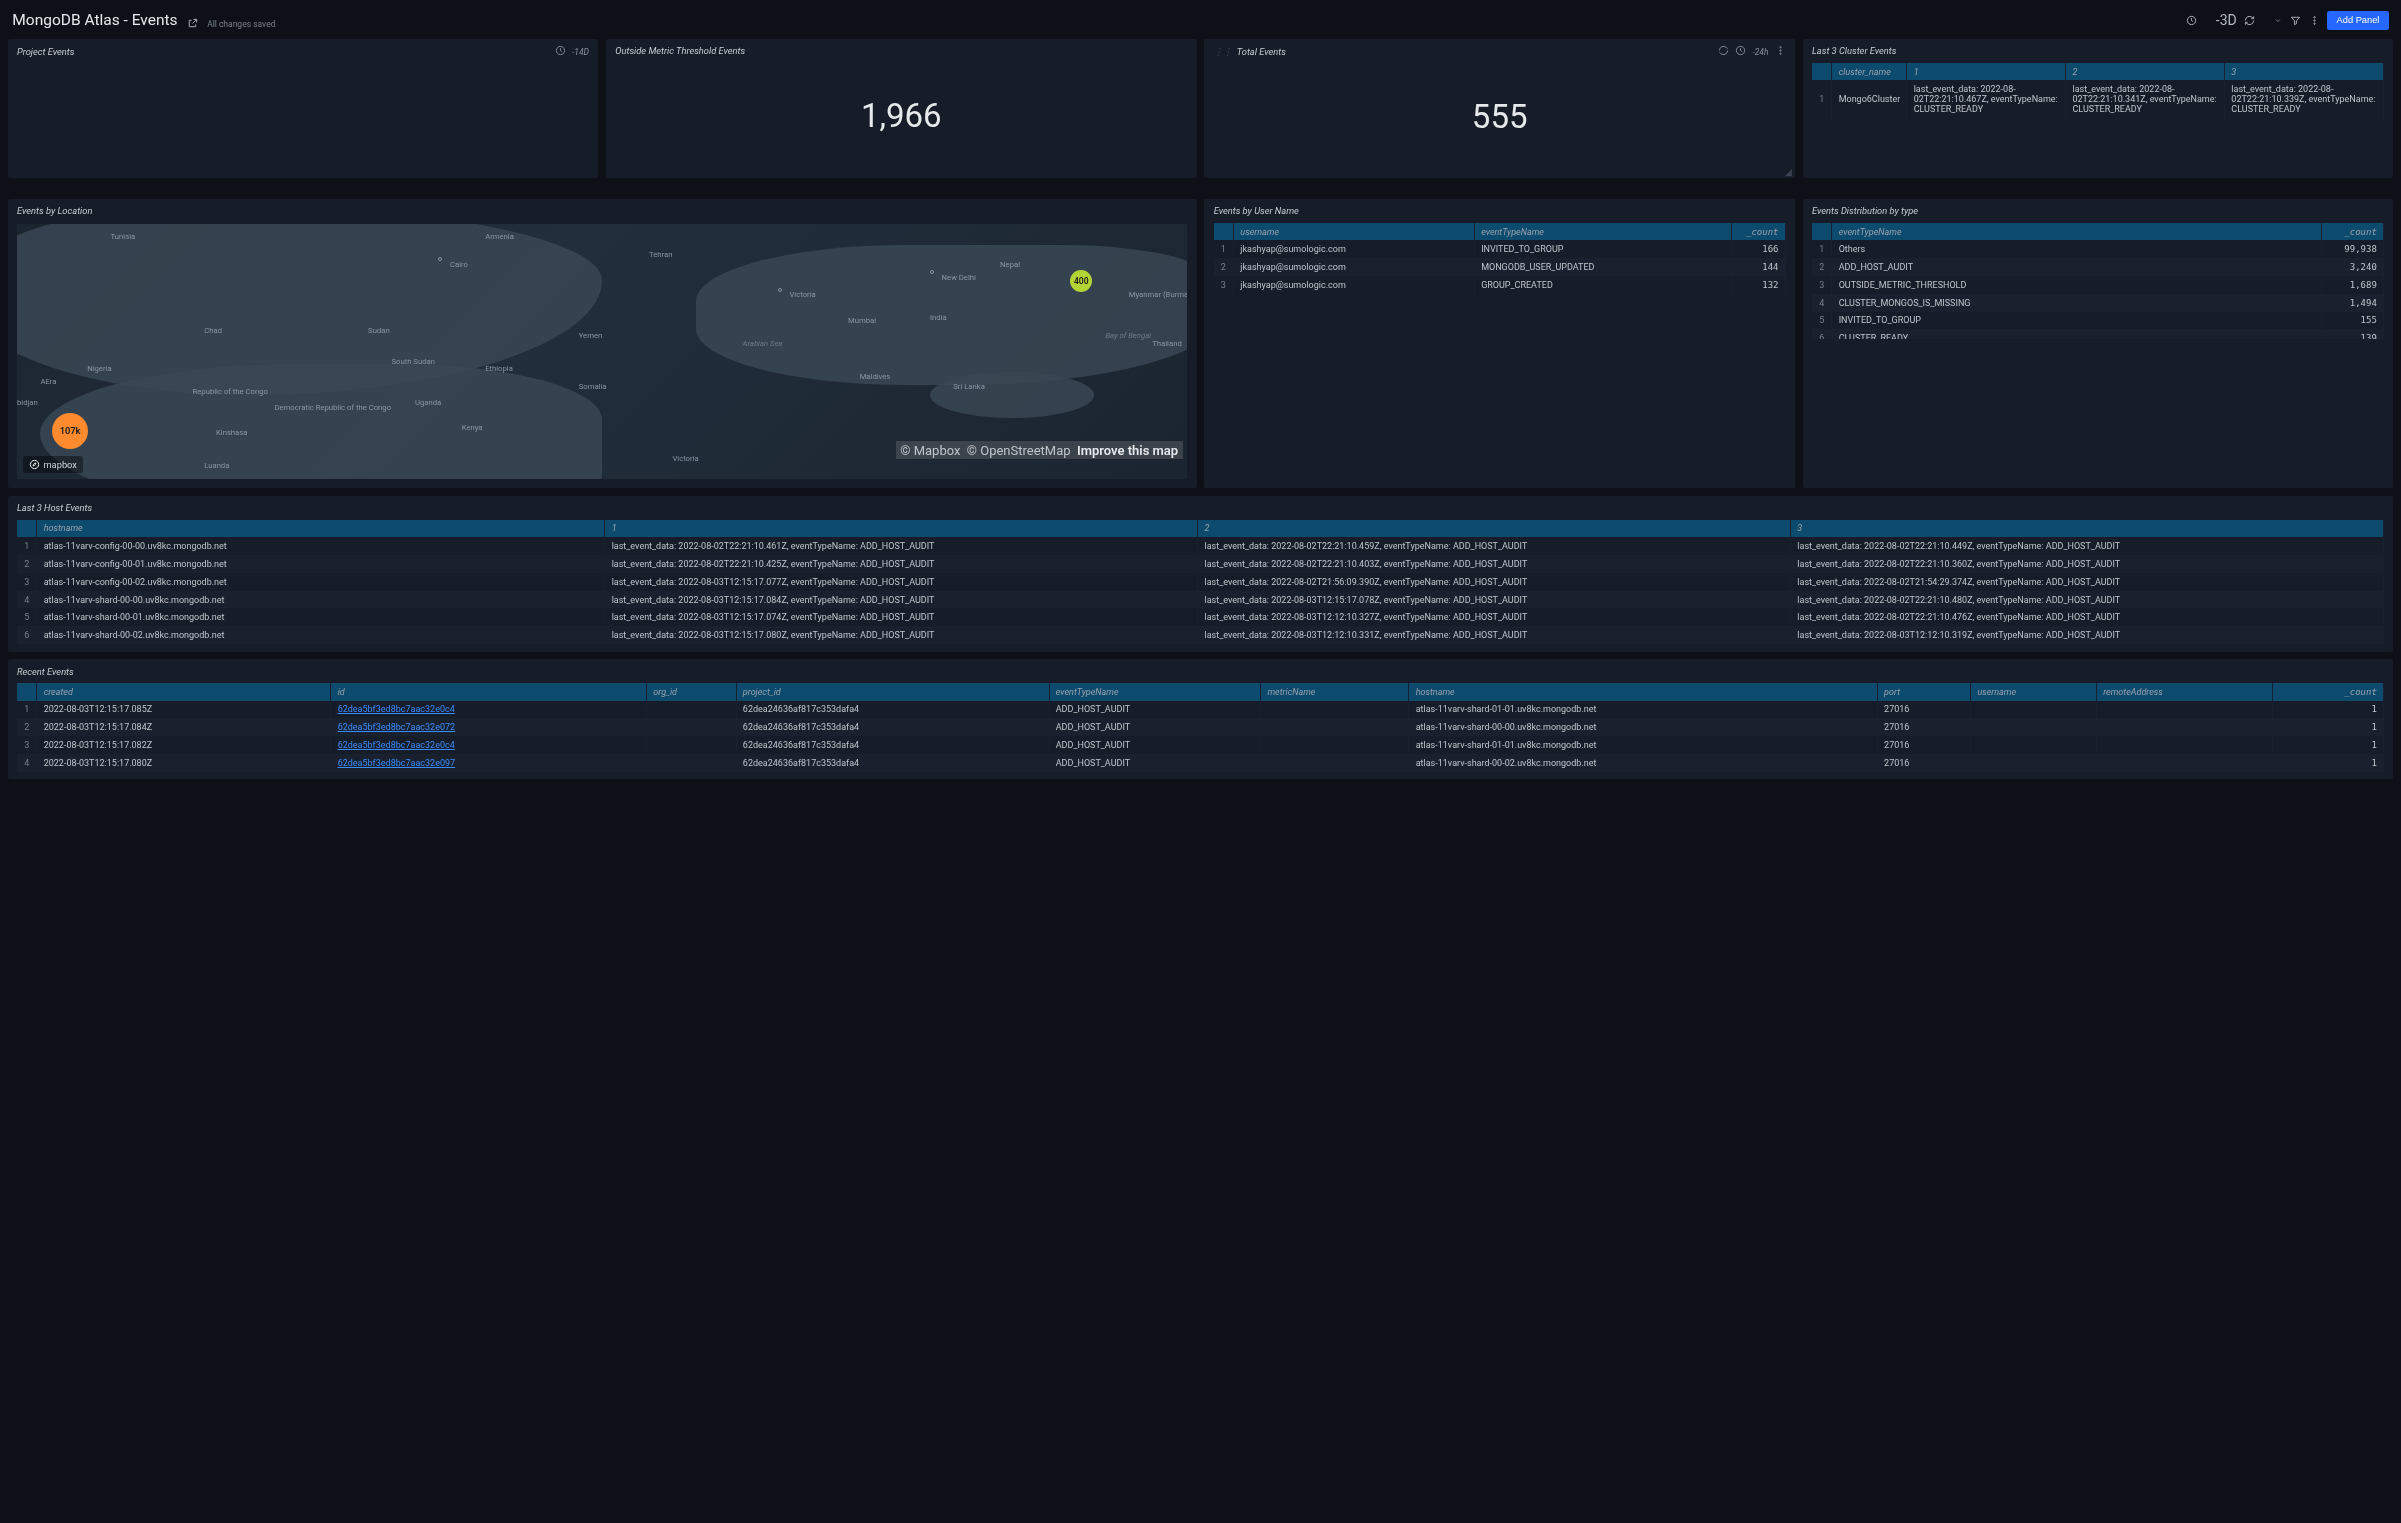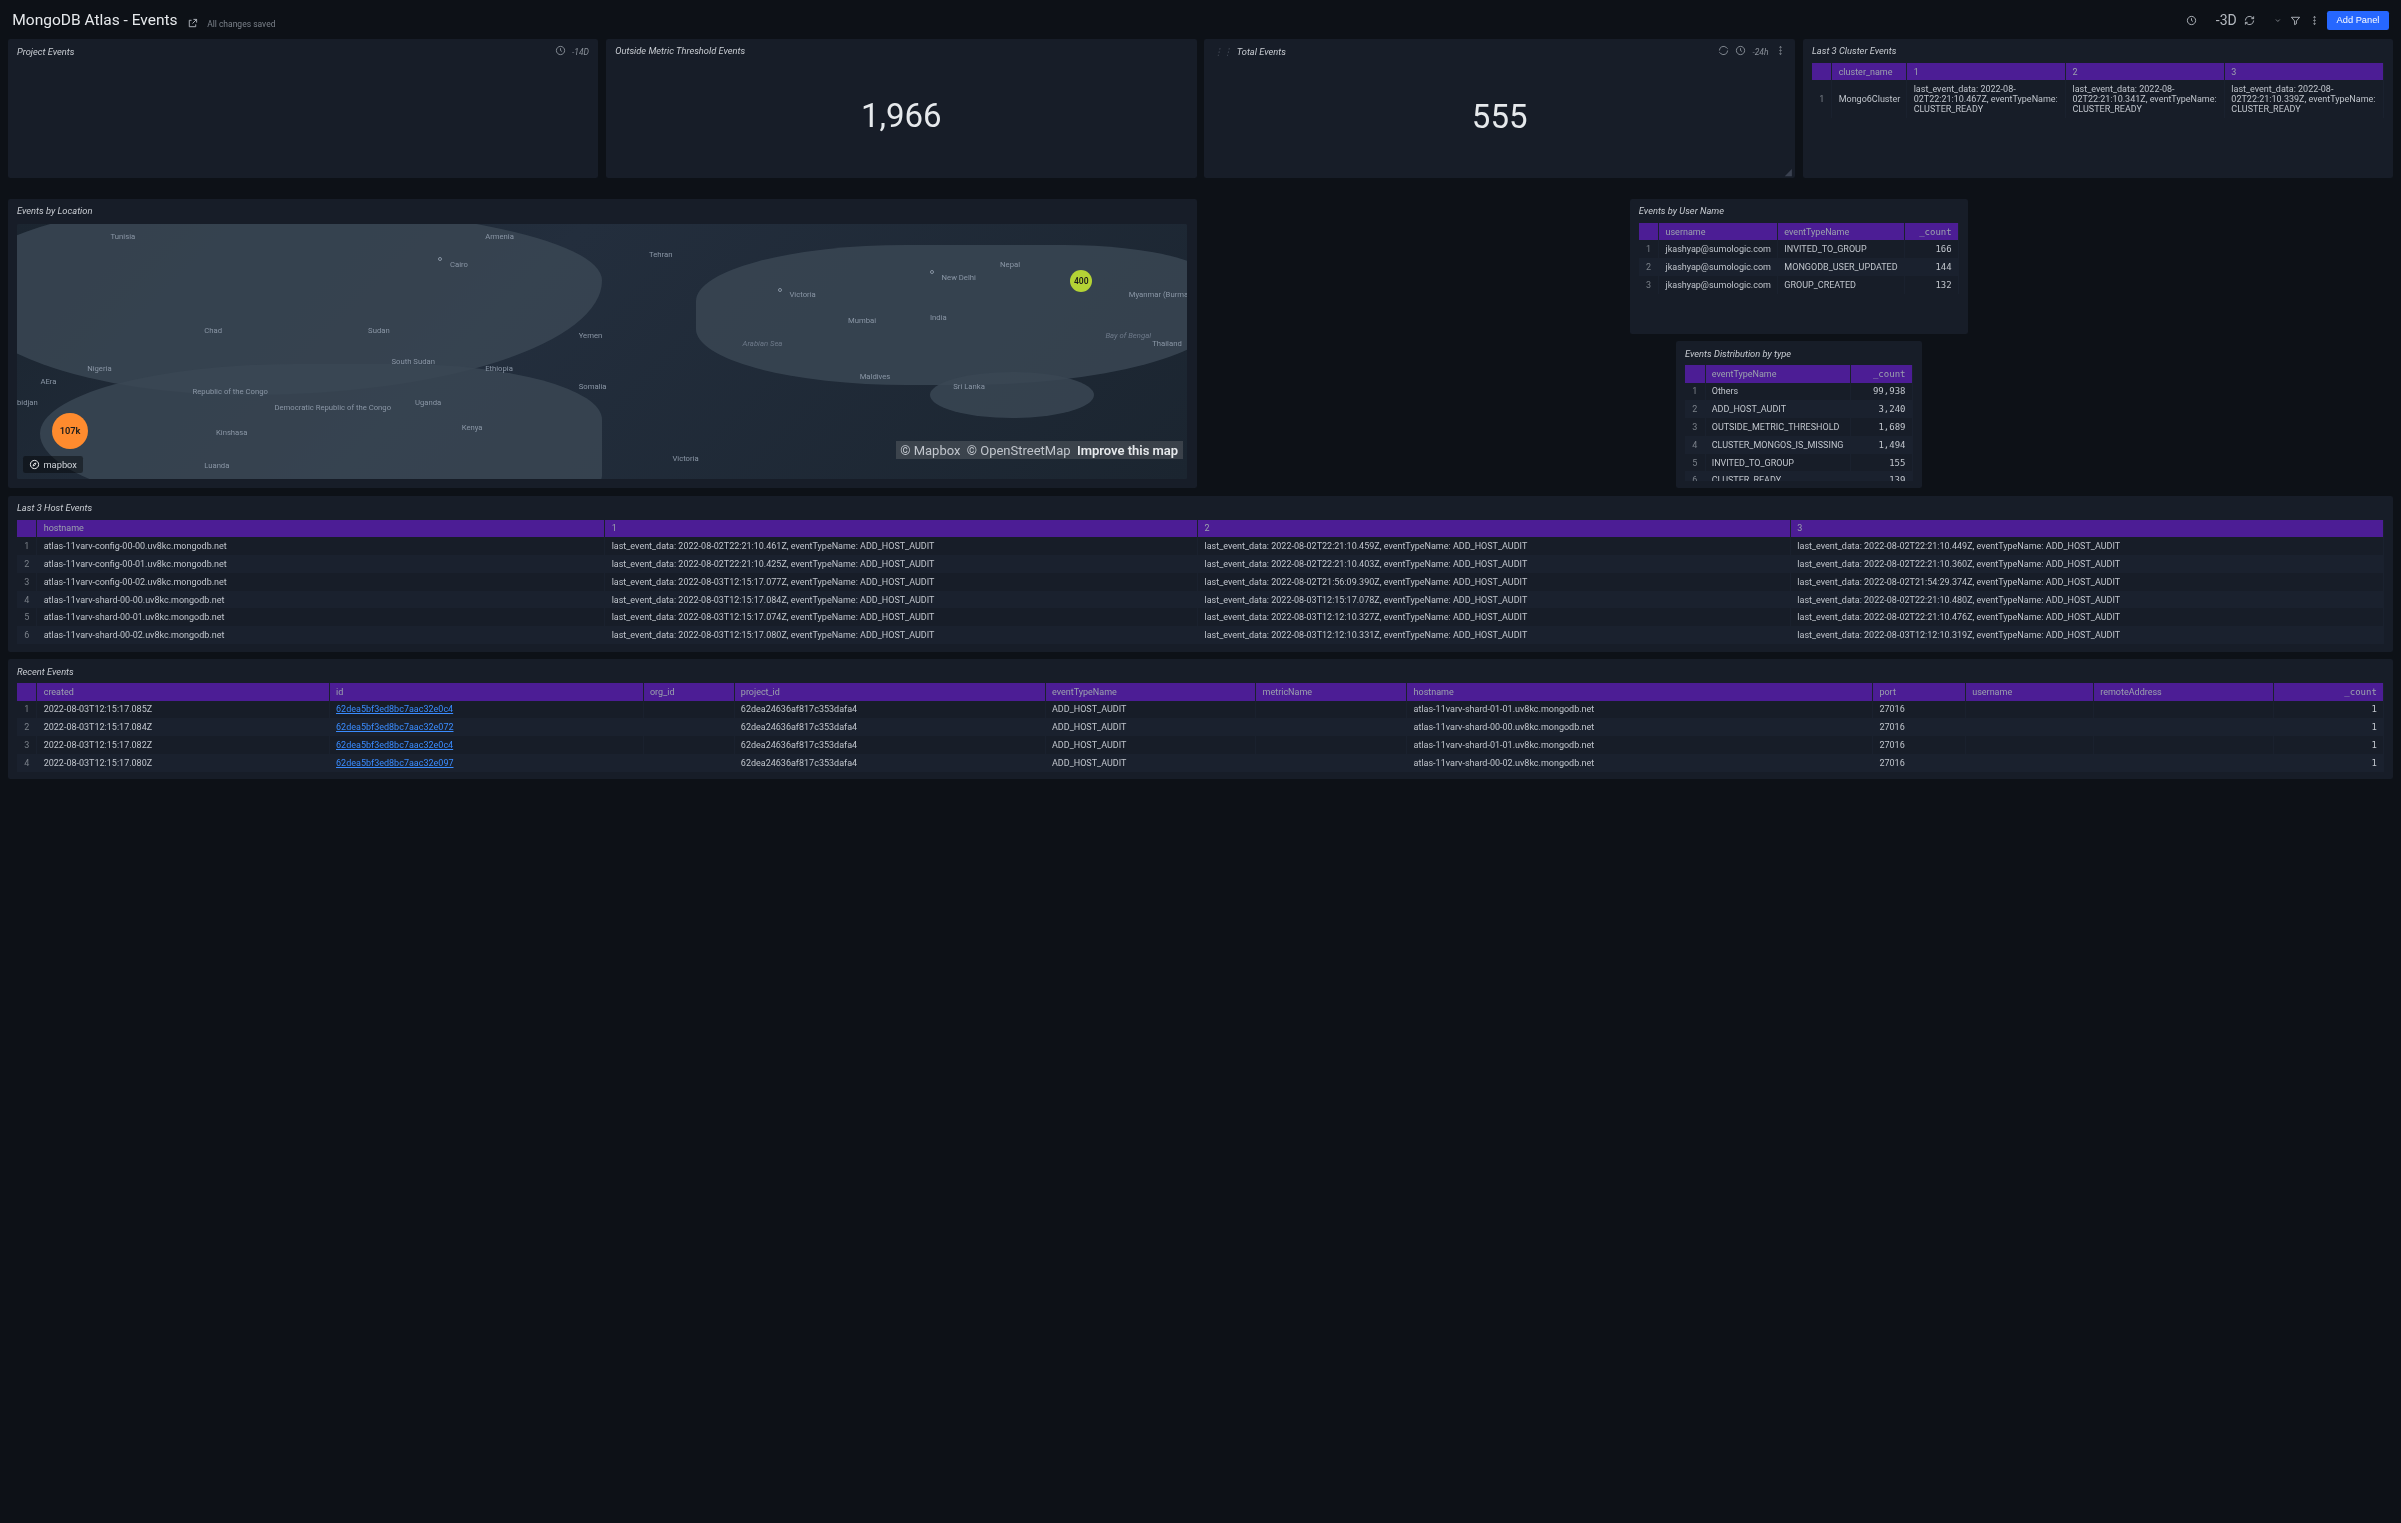--- a/index.html
+++ b/index.html
@@ -46,22 +46,23 @@
 .panel-header-actions { display:flex; gap:6.2px; align-items:center; color:#8a9099; font-size:8.5px;}
 .big-number {
   flex:1; display:flex; align-items:center; justify-content:center;
   font-size:33px; font-weight:400; color:#e6e9ec; padding: 15.5px 0 23px 0;
 }
 .corner-resize { position:absolute; right:3.1px; bottom:1.5px; color:#3a4150; font-size:9.3px; }
 .span2 { grid-column: span 2; }
 .span4 { grid-column: span 4; }
 table { width:100%; border-collapse:collapse; font-size:9px; }
 thead th {
-  background:#4c1d95; text-align:left; padding:3.9px 6.2px; font-weight:400; color:#9ba2ad;
+  background:#0c4a6e; text-align:left; padding:3.9px 6.2px; font-weight:400; color:#9ba2ad;
   border-right:0.8px solid #1a212e;
+  font-style:italic;
 }
 tbody td {
   padding:3.9px 6.2px; color:#c0c5cc; border-right:0.8px solid #1a212e;
 }
 tbody tr:nth-child(even){ background:#1a212e; }
 tbody tr:nth-child(odd){ background:#171d28; }
 .idx-col { width:20px; text-align:center; color:#7a8089;}
 .num-col { text-align:right; font-family: ui-monospace, Menlo, monospace; }
 .link { color:#3a8cff; text-decoration:underline; cursor:pointer;}
 .map-body {
@@ -274,21 +275,21 @@
         <span>mapbox</span>
       </div>
       <div class="map-attrib">
         <span>© Mapbox</span>
         <span style="margin-left:3.1px;">© OpenStreetMap</span>
         <span class="improve" style="margin-left:3.1px;">Improve this map</span>
       </div>
     </div>
   </div>
 
-  <div class="span2" style="display:flex; flex-direction:column; gap:7.7px;align-items:center;">
+  <div class="span2" style="display:flex; flex-direction:row; gap:7.7px;">
     <div class="panel" style="flex:1;">
       <div class="panel-header">
           <span>Events by User Name</span>
         </div>
       <div class="table-wrap">
         <table>
           <thead>
               <tr>
             <th class="idx-col"></th>
             <th>username</th>

